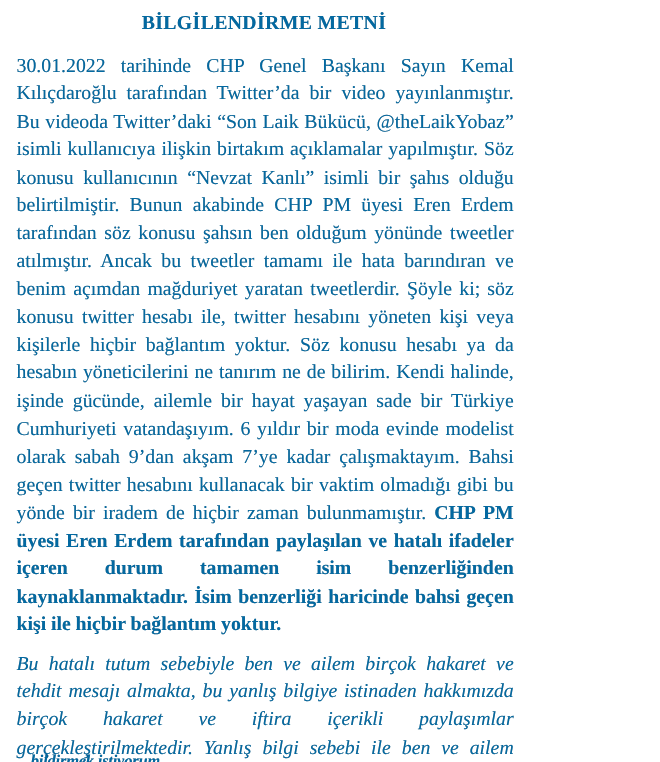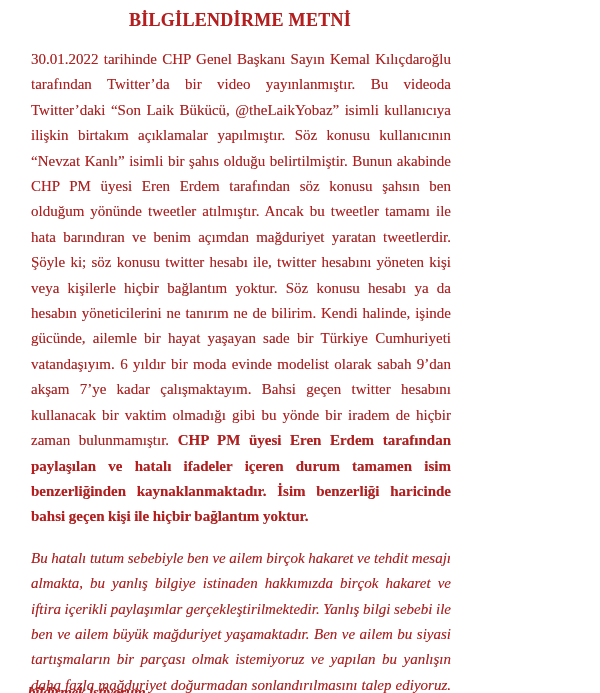--- a/index.html
+++ b/index.html
@@ -3,38 +3,38 @@
 <meta charset="utf-8">
 <style>
   html, body { margin: 0; padding: 0; }
   .page {
     position: relative;
     width: 480px;
     height: 693px;
     background: #ffffff;
     overflow: hidden;
     font-family: "Liberation Serif", "DejaVu Serif", serif;
-    color: #b91c1c;
+    color: #0369a1;
     text-shadow: 0 0 0.3px rgba(0,0,0,0.35);
   }
   .doc-title {
     margin: 0;
     padding-top: 10px;
     text-align: center;
     font-size: 18px;
     font-weight: 700;
     letter-spacing: 0.3px;
   }
   .content {
     padding: 0 13px 0 15px;
   }
   .para {
-    margin: 16px;
+    margin: 0;
     text-align: justify;
-    font-size: 15px;
+    font-size: 18px;
     line-height: 25.4px;
     word-spacing: -0.2px;
     hyphens: none;
   }
   .para-first { margin-top: 16px; }
   .para-second { margin-top: 10px; font-style: italic; }
   .para strong { font-weight: 700; }
   .closing-line {
     margin: 12px 0 0 0;
     text-align: right;

